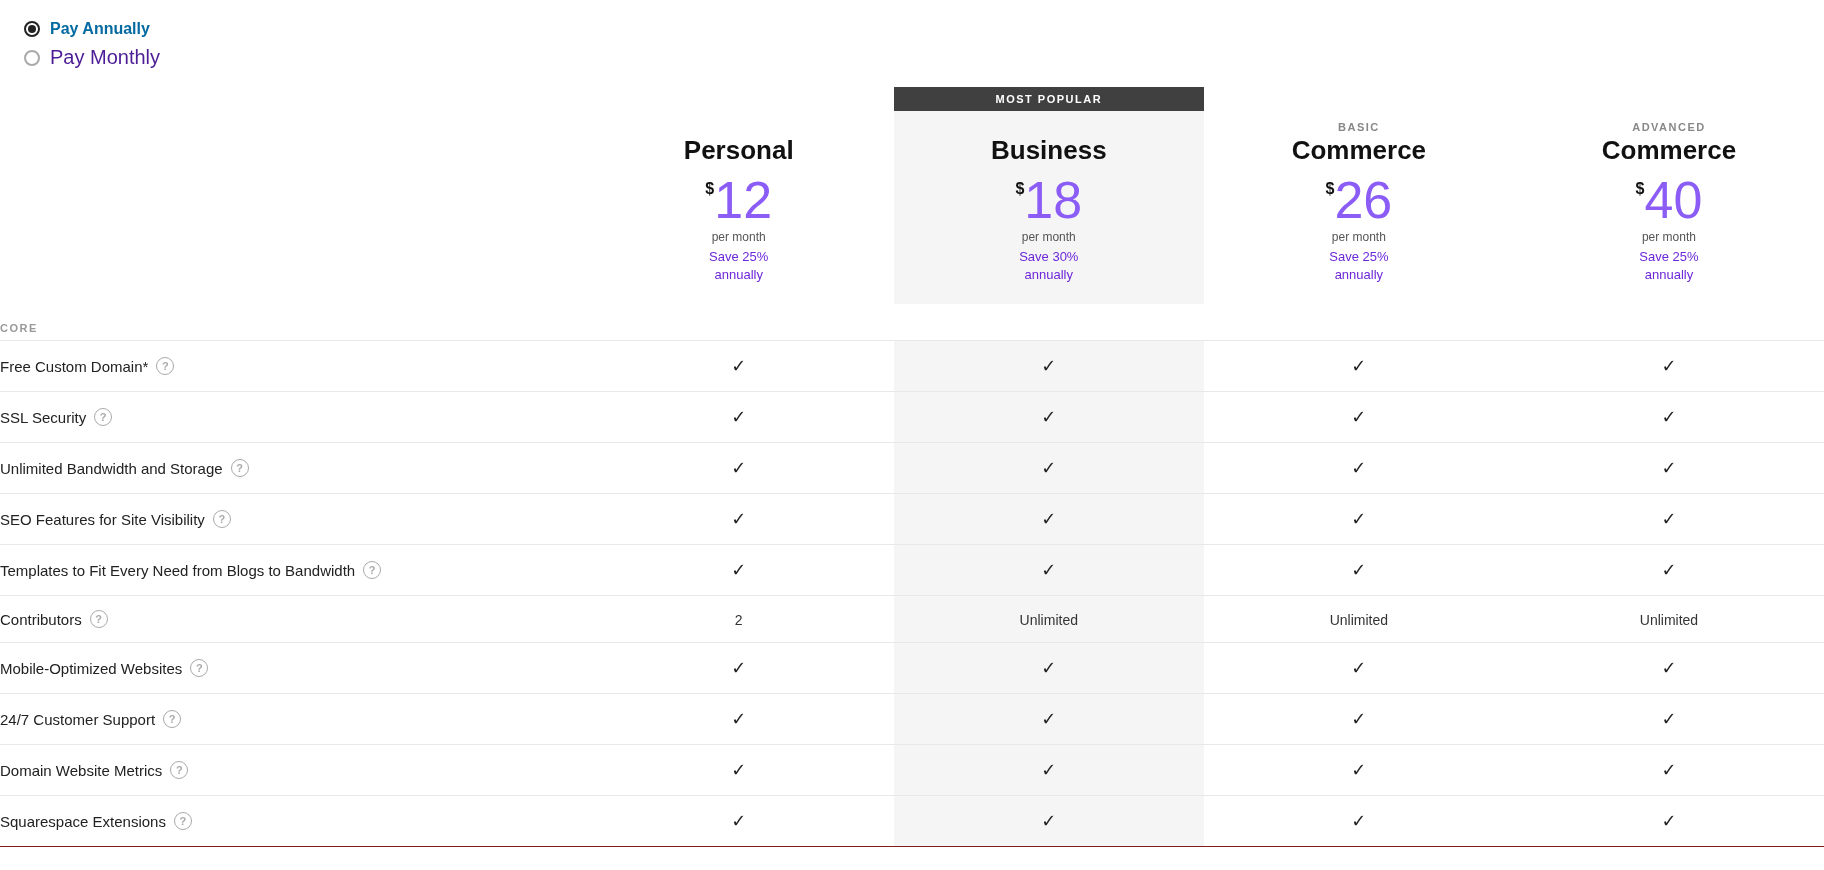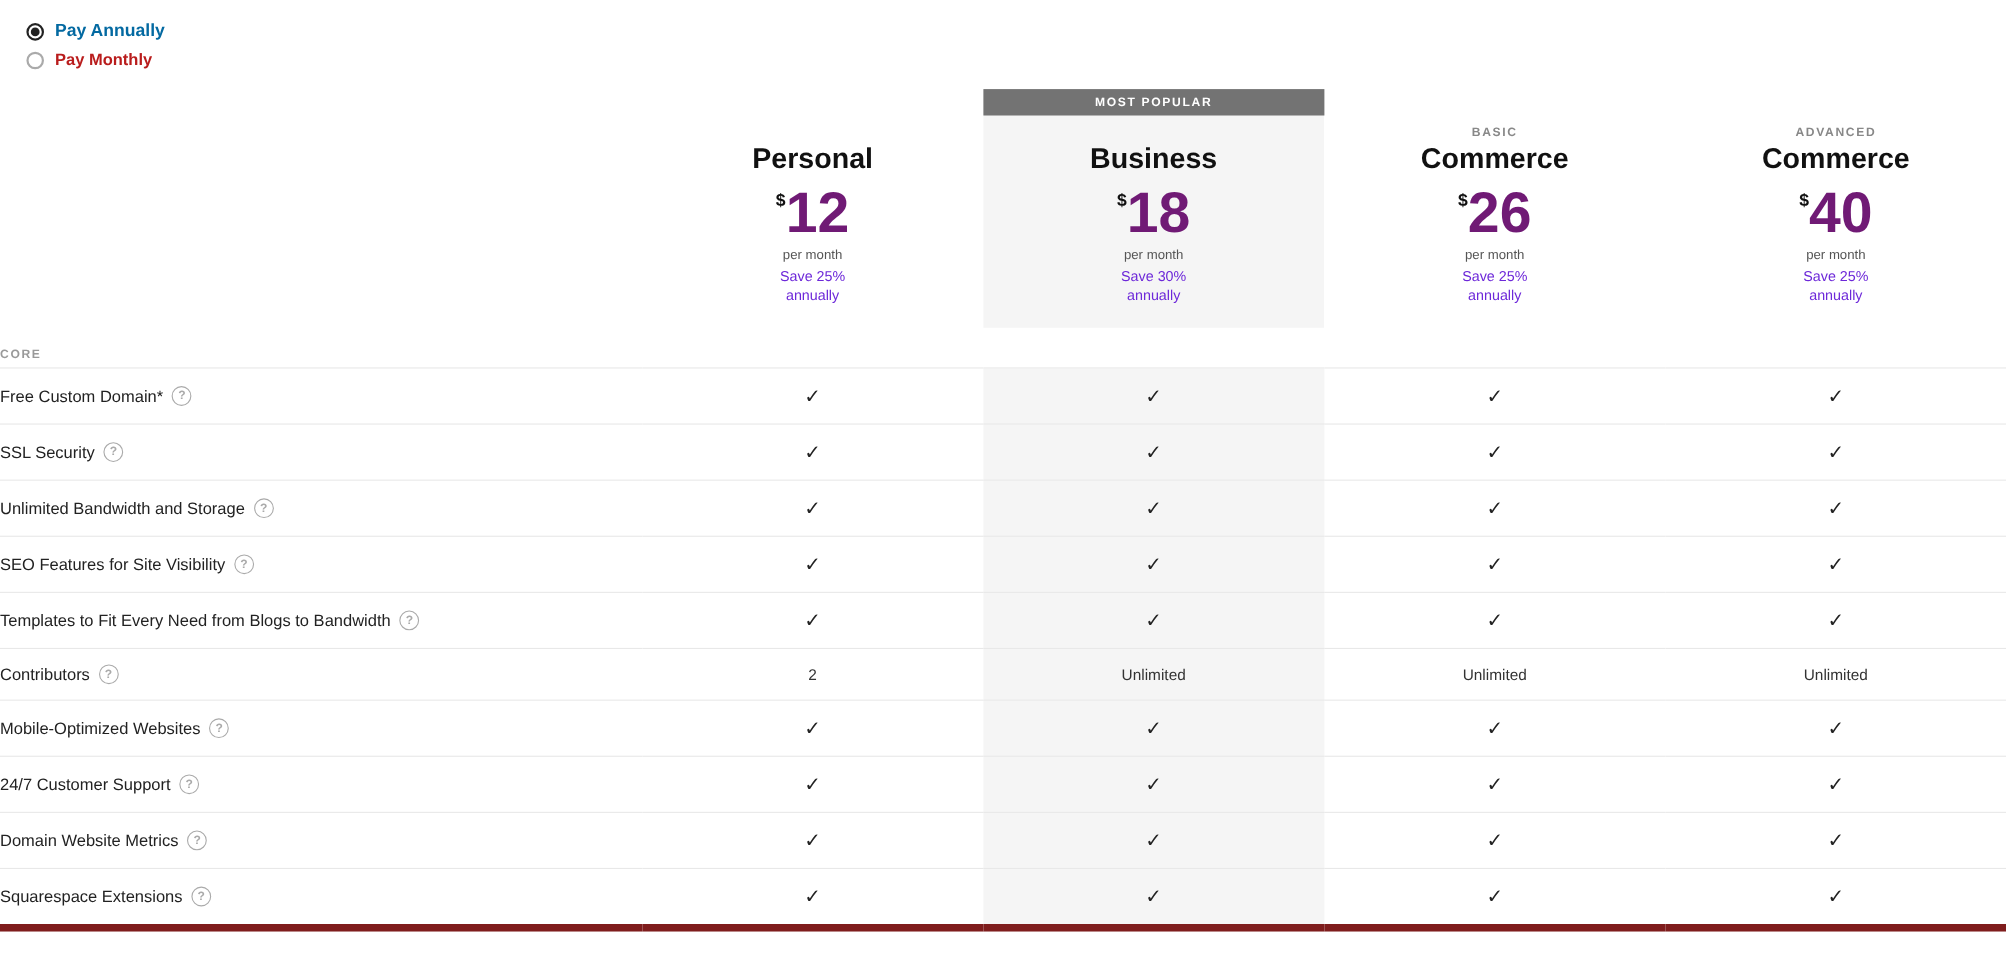--- a/index.html
+++ b/index.html
@@ -42,23 +42,22 @@
     }
     .radio-dot.empty {
       border-color: #aaa;
     }
     .billing-label-annually {
       font-weight: 700;
       font-size: 16px;
       color: #0369a1;
     }
     .billing-label-monthly {
-      font-size: 15px;
-      color: #b91c1c;
-      font-weight: bold;
+      font-size: 20px;
+      color: #4c1d95;
     }
 
     
     .pricing-table {
       width: 100%;
       border-collapse: collapse;
     }
 
     
     .pricing-table .col-feature { width: 32%; }
@@ -74,21 +73,21 @@
       padding: 0 10px 20px 10px;
       position: relative;
     }
     .plan-header-cell.business-col {
       background: #f5f5f5;
     }
 
     .most-popular-badge {
       position: absolute;
       top: 0; left: 0; right: 0;
-      background: #737373;
+      background: #404040;
       color: #fff;
       font-size: 11px;
       font-weight: 600;
       letter-spacing: 1.5px;
       text-transform: uppercase;
       padding: 6px 0;
       text-align: center;
     }
 
     .plan-subtitle {
@@ -113,23 +112,23 @@
       margin-bottom: 4px;
     }
     .price-dollar-sign {
       font-size: 16px;
       font-weight: 700;
       margin-top: 6px;
       color: #111;
     }
     .price-amount {
       font-size: 52px;
-      font-weight: 700;
+      font-weight: 400;
       line-height: 1;
-      color: #701a75;
+      color: #8b5cf6;
     }
     .price-per-month {
       font-size: 12px;
       color: #555;
       margin-bottom: 4px;
     }
     .price-save {
       font-size: 13px;
       color: #6d28d9;
       font-weight: 500;
@@ -187,21 +186,21 @@
       font-size: 18px;
       color: #222;
     }
 
     .value-text {
       font-size: 14px;
       color: #333;
     }
 
     .feature-row:last-child td {
-      border-bottom: 7px solid #7f1d1d;
+      border-bottom: 1px solid #7f1d1d;
     }
   </style>
 </head>
 <body>
 
 <div class="page-wrapper">
 
   <div class="billing-toggle">
     <div class="billing-option">
       <div class="radio-dot filled"></div>

